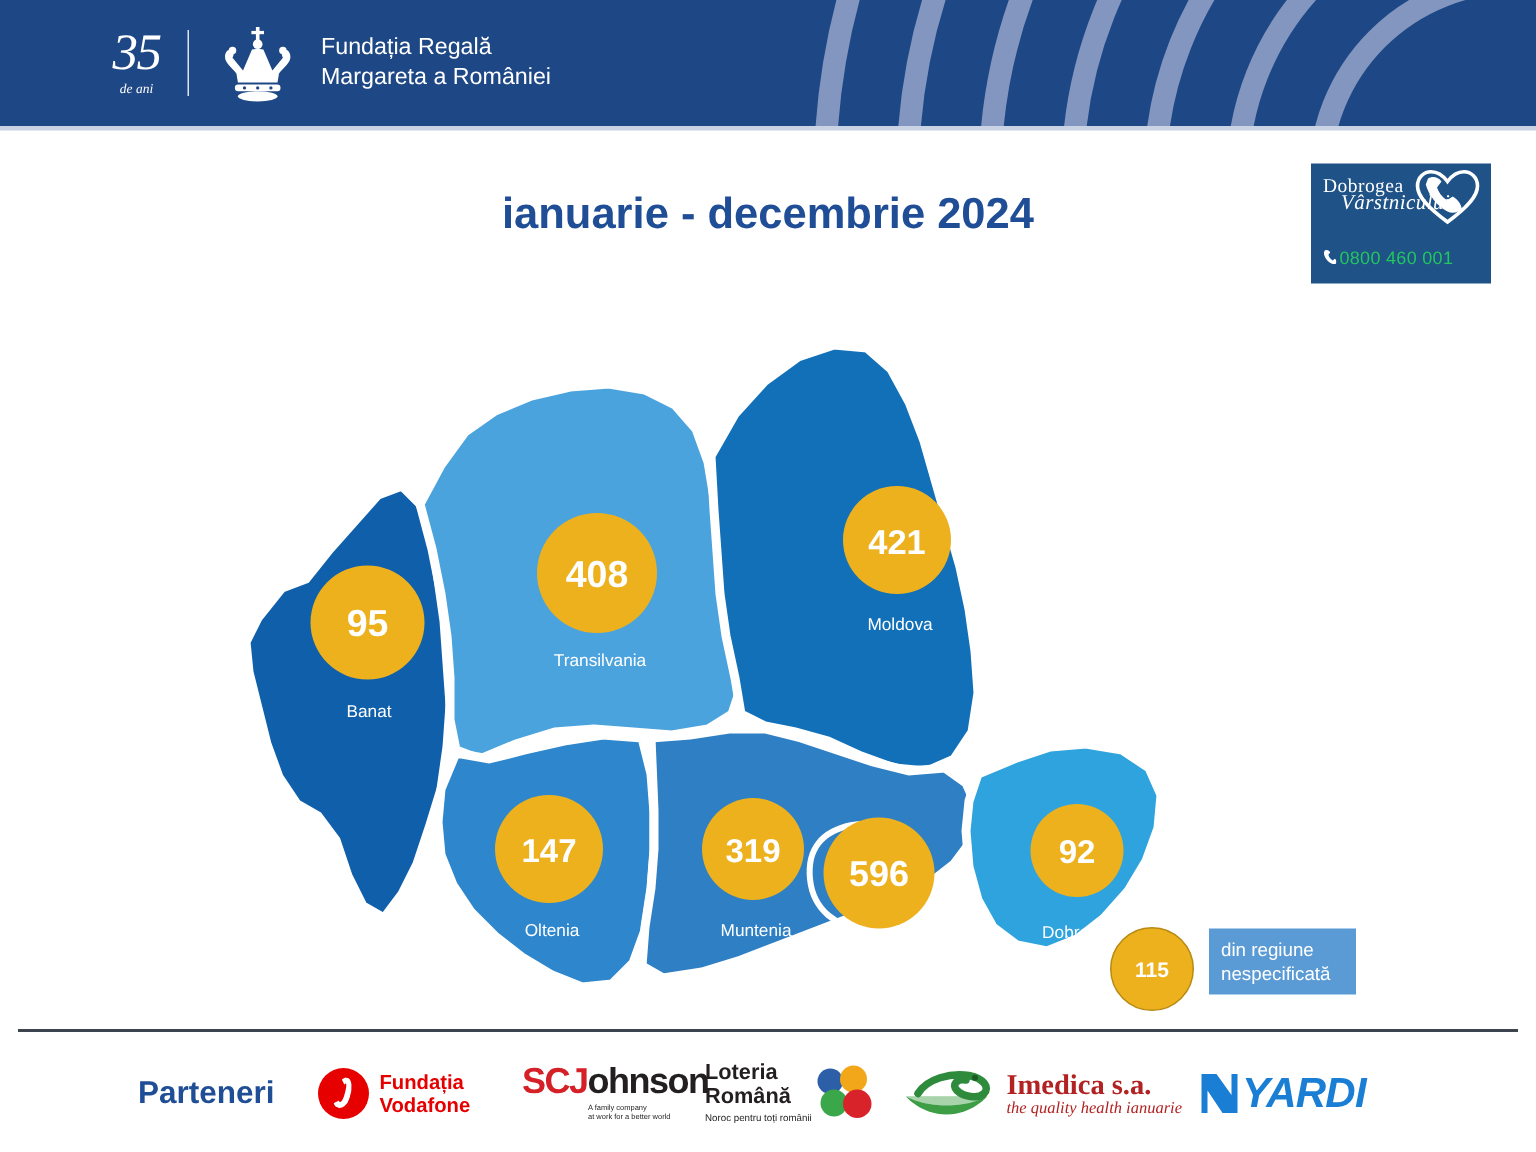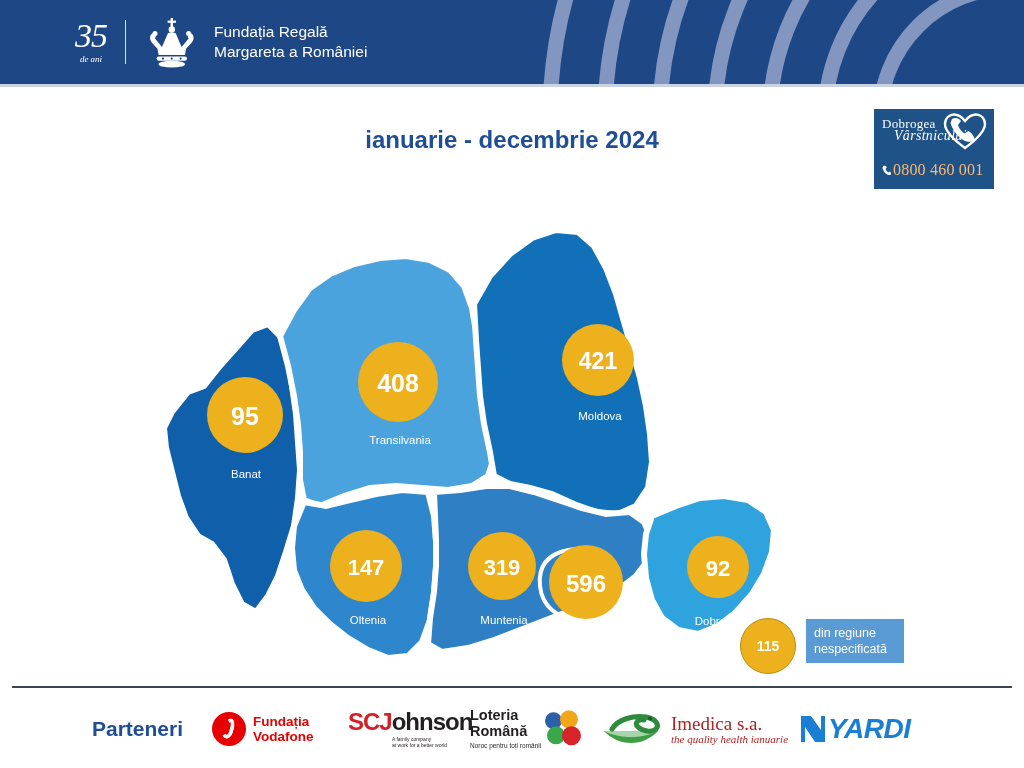--- a/index.html
+++ b/index.html
@@ -94,21 +94,21 @@
   .title-line1 {
     font-size: 25px;
     font-weight: bold;
     line-height: 1.5;
     color: #C6A963;
   }
   .title-line1 .regiuni {
     color: #1F4E96;
   }
   .title-line2 {
-    font-size: 24px;
+    font-size: 29px;
     font-weight: bold;
     line-height: 1.5;
     color: #1F4E96;
     margin-top: 10px;
   }
 
   
   .tv-logo {
     position: absolute;
     left: 874px; top: 109px;
@@ -130,25 +130,24 @@
     display: block;
     font-style: italic;
     font-size: 14px;
     margin-left: 12px;
     margin-top: -1px;
   }
   .tv-phone {
     position: absolute;
     left: 8px; bottom: 10px;
     width: 104px;
-    color: #fdba74;
-    font-size: 16px;
+    color: #22c55e;
+    font-size: 12px;
     letter-spacing: 0.2px;
     white-space: nowrap;
-    font-family: Liberation Serif, serif;
   }
   .tv-heart {
     position: absolute;
     right: 6px; top: 2px;
     width: 46px; height: 40px;
   }
 
   
   .map-area {
     position: absolute;
@@ -300,21 +299,21 @@
     margin-left: 4px;
   }
   .ball { position: absolute; border-radius: 50%; }
   
   .slot-imedica { left: 600px; }
   .imd-text { line-height: 1; }
   .imd-name {
     color: #B22222;
     font-family: "Liberation Serif", serif;
     font-size: 19px;
-    font-weight: normal;
+    font-weight: bold;
   }
   .imd-tag {
     color: #B22222;
     font-family: "Liberation Serif", serif;
     font-size: 11px;
     font-style: italic;
     margin-top: 1px;
   }
   
   .slot-yardi { left: 800px; }

